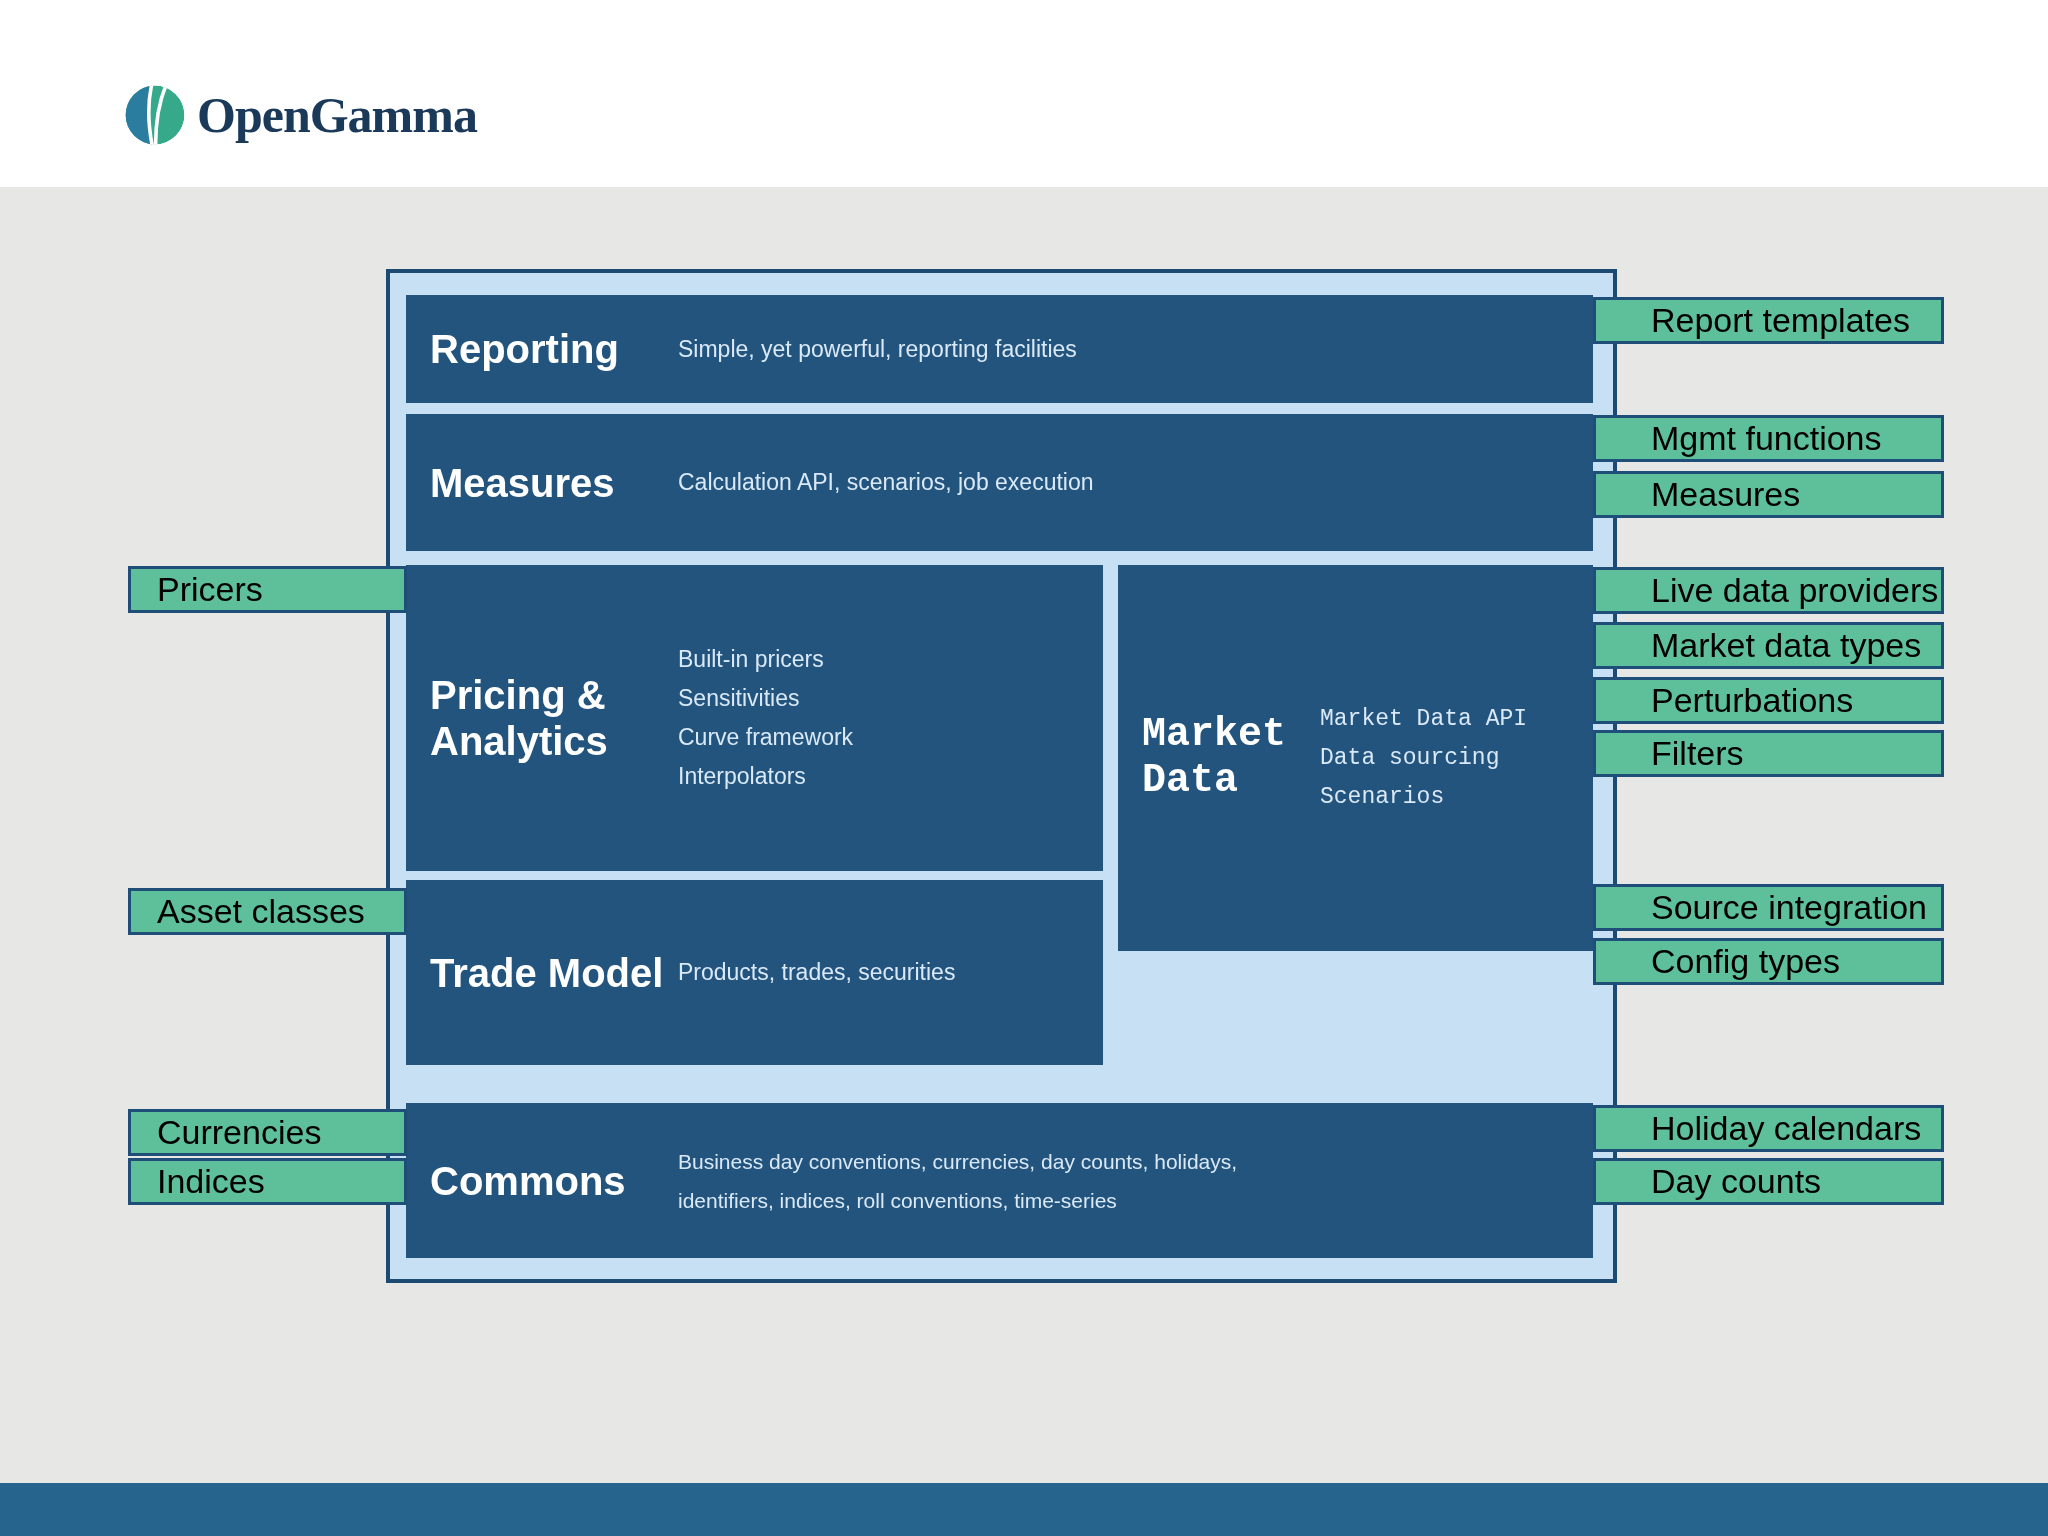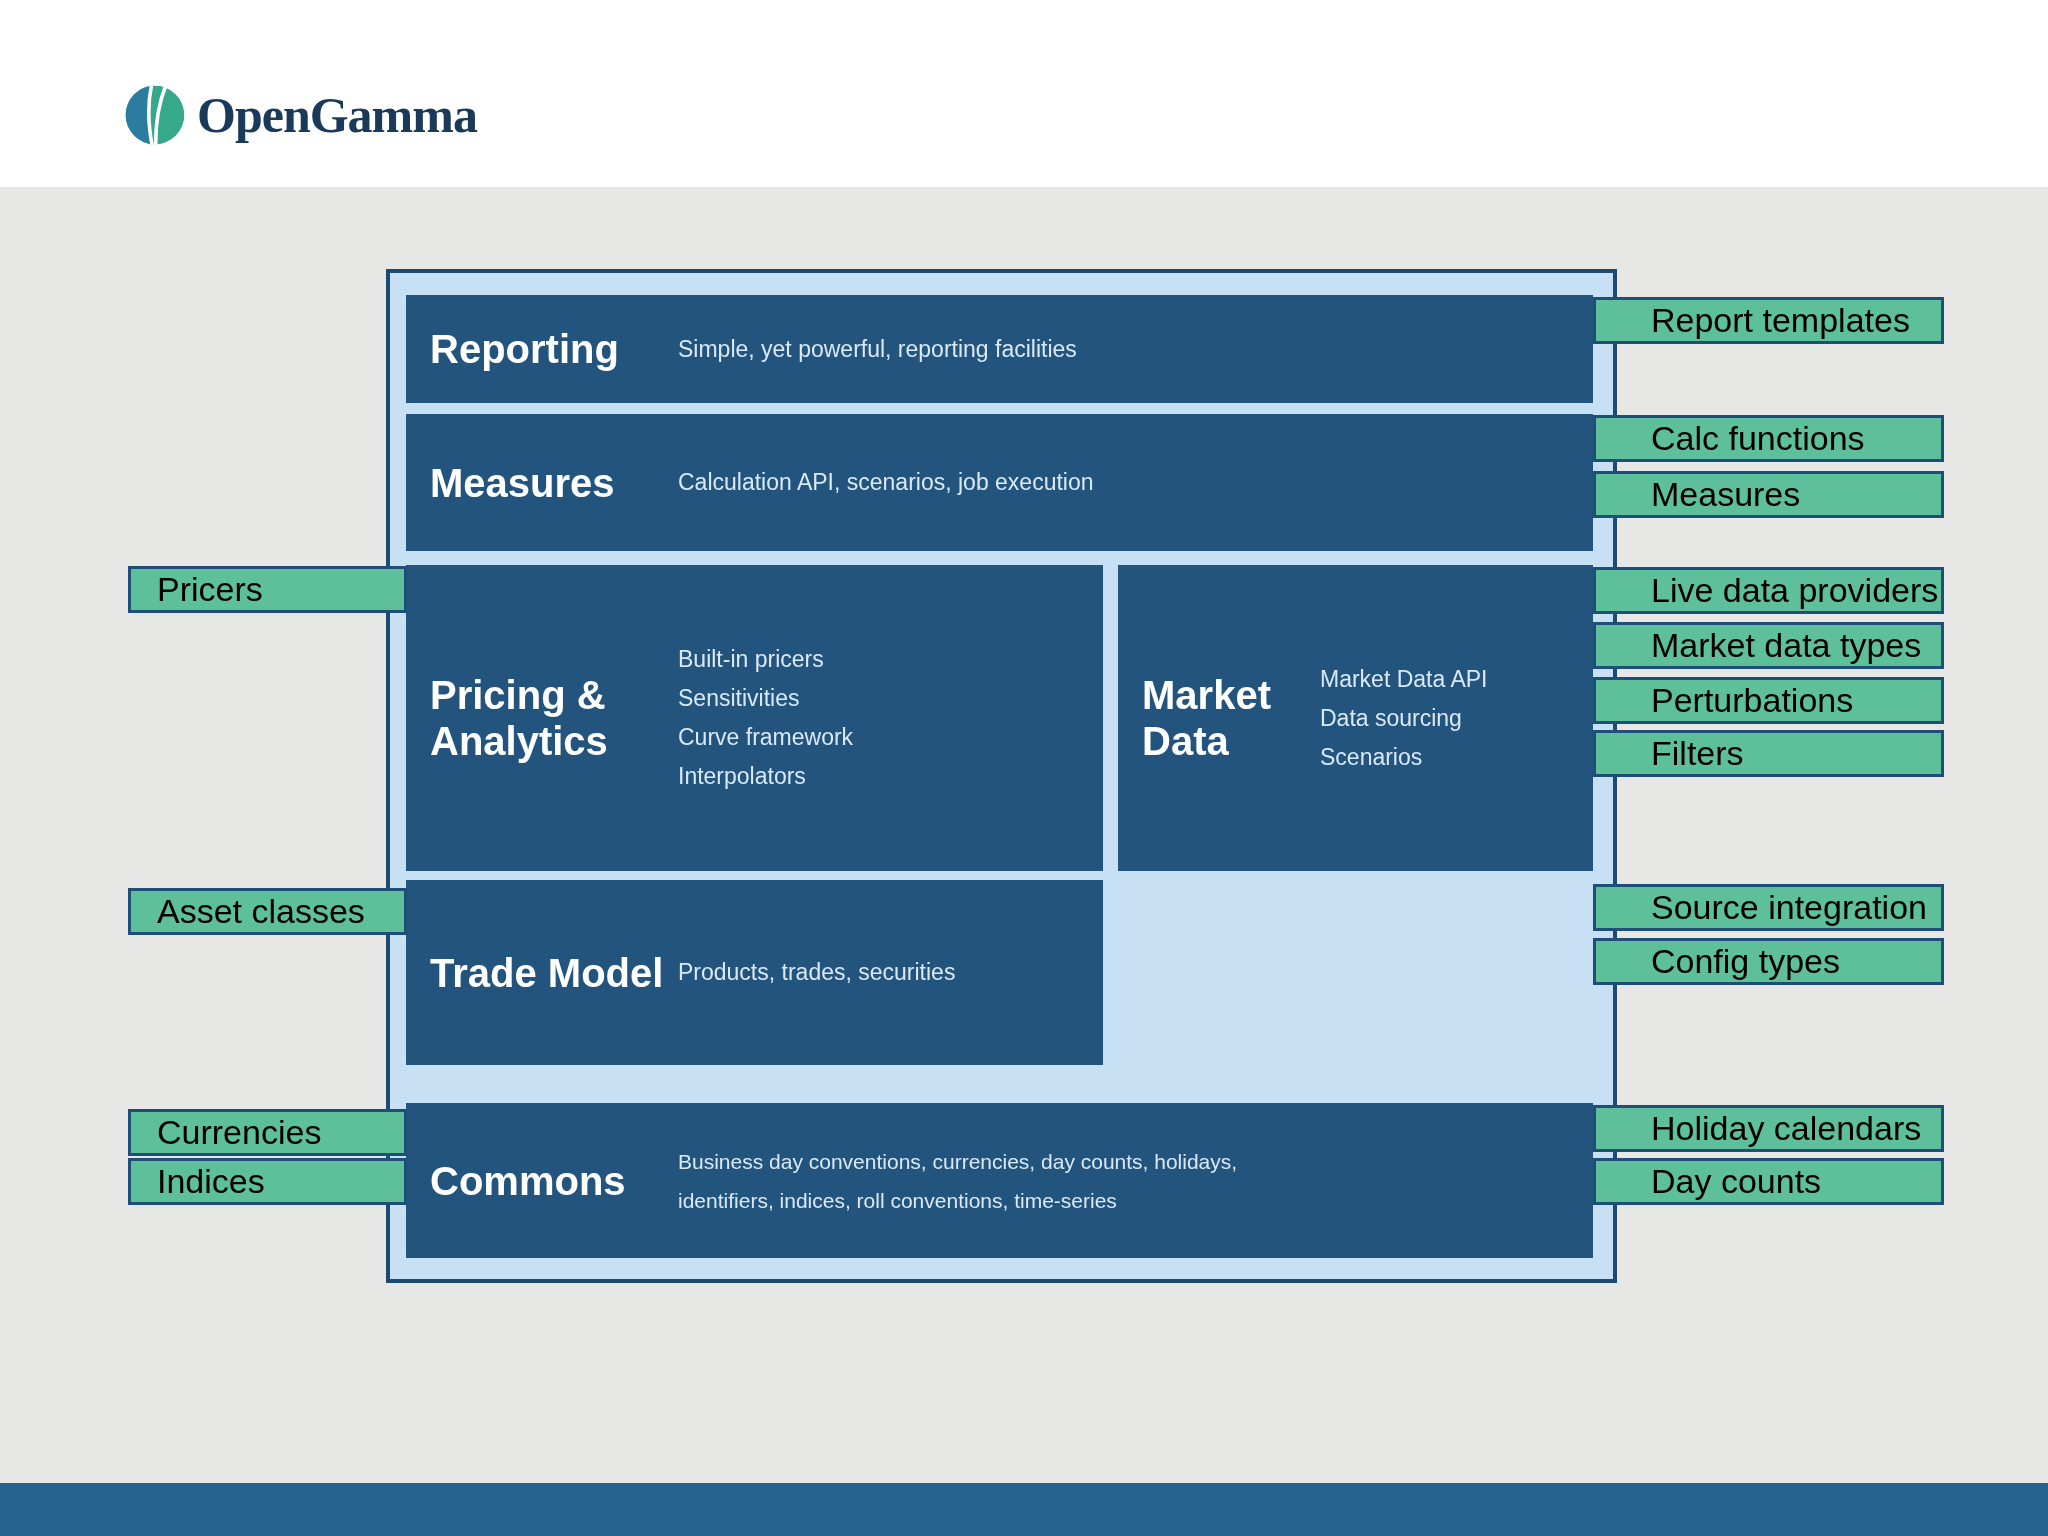--- a/index.html
+++ b/index.html
@@ -33,21 +33,21 @@
     position:absolute; left:24px; top:0; height:100%; display:flex; align-items:center;
     font-weight:bold; font-size:40px; color:#ffffff; white-space:pre-line; line-height:46px;
   }
   .box-desc {
     position:absolute; top:0; height:100%; display:flex; align-items:center;
     font-size:23px; color:#d9e9f7; white-space:pre-line; line-height:39px;
   }
   .box-reporting   { left:406px; top:295px;  width:1187px; height:108px; }
   .box-measures    { left:406px; top:414px;  width:1187px; height:137px; }
   .box-pricing     { left:406px; top:565px;  width:697px;  height:306px; }
-  .box-marketdata  { left:1118px; top:565px; width:475px;  height:306px; }
+  .box-marketdata  { left:1118px; top:565px; width:475px;  height:386px;font-family:Liberation Mono, monospace; }
   .box-trademodel  { left:406px; top:880px;  width:697px;  height:185px; }
   .box-datamgmt    { left:1118px; top:880px; width:475px;  height:211px; }
   .box-commons     { left:406px; top:1103px; width:1187px; height:155px; }
 
   .desc-at-272 { left:272px; }
   .desc-at-202 { left:202px; }
   .desc-at-260 { left:260px; }
   .commons-desc { font-size:21px; line-height:39px; }
 
   
@@ -141,21 +141,21 @@
     <span>Currencies</span>
   </div>
   <div class="tag tag-left lt-3">
     <span>Indices</span>
   </div>
 
   <div class="tag tag-right rt-0">
     <span>Report templates</span>
   </div>
   <div class="tag tag-right rt-1">
-    <span>Calc functions</span>
+    <span>Mgmt functions</span>
   </div>
   <div class="tag tag-right rt-2">
     <span>Measures</span>
   </div>
   <div class="tag tag-right rt-3">
     <span>Live data providers</span>
   </div>
   <div class="tag tag-right rt-4">
     <span>Market data types</span>
   </div>

